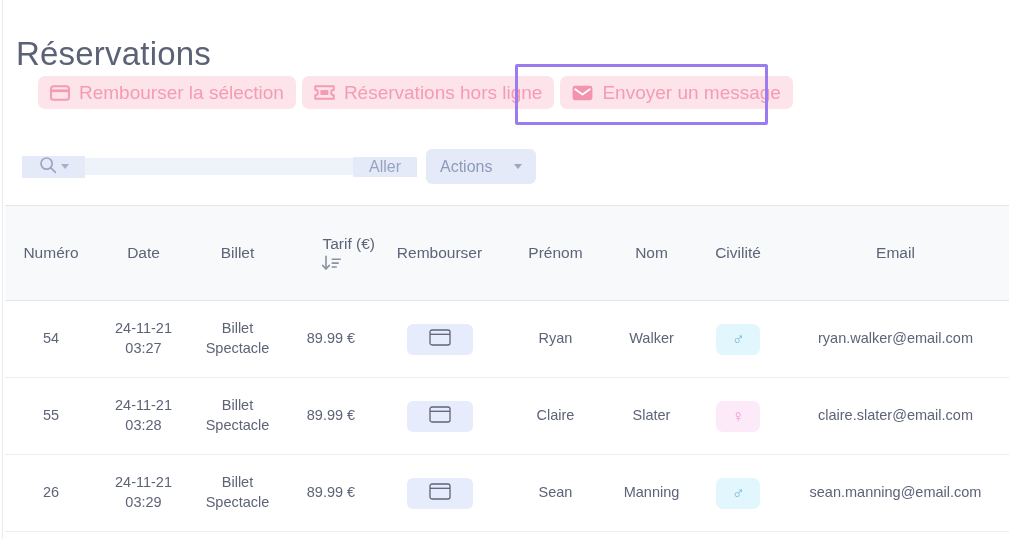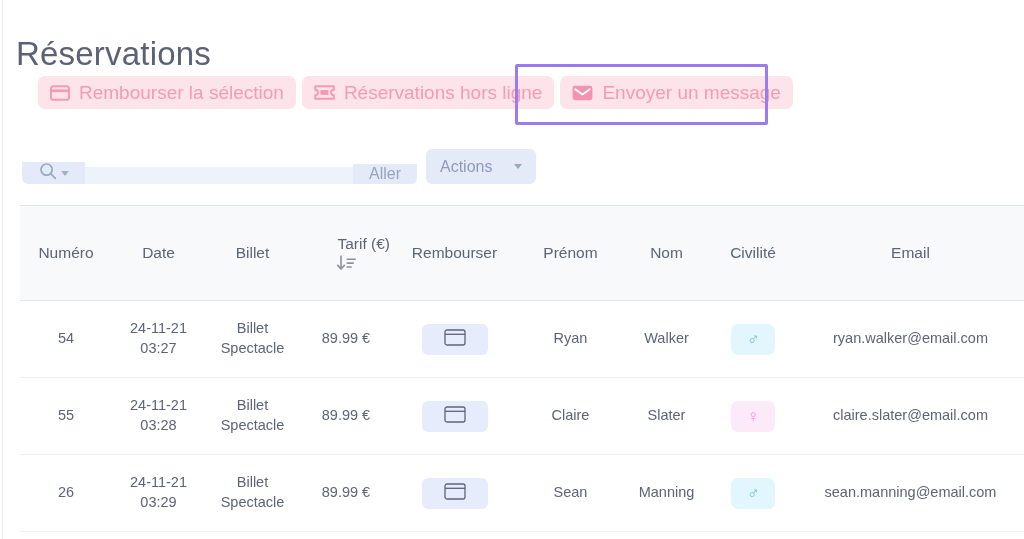--- a/index.html
+++ b/index.html
@@ -76,21 +76,21 @@
   
   .toolbar {
     position: absolute;
     left: 22px; top: 149px;
     display: flex;
     align-items: center;
     gap: 9px;
   }
   .search-group {
     display: flex;
-    align-items: flex-end;
+    align-items: center;
     height: 35px;
     border-radius: 6px;
     overflow: hidden;
   }
   .search-icon-box {
     display: flex; align-items: center; justify-content: center;
     gap: 4px;
     width: 63px;
     background: #e4eaf8;
     color: #9aa6c4;
@@ -134,21 +134,21 @@
     width: 0; height: 0;
     border-left: 4.5px solid transparent;
     border-right: 4.5px solid transparent;
     border-top: 5.5px solid currentColor;
     opacity: .85;
   }
 
   
   .table-wrap {
     position: absolute;
-    left: 20px; top: 205px;
+    left: 5px; top: 205px;
     width: 1004px;
   }
   table.grid {
     width: 1004px;
     border-collapse: collapse;
     table-layout: fixed;
   }
   table.grid thead th {
     background: #f8f9fa;
     border-top: 1px solid #e3e5e9;

